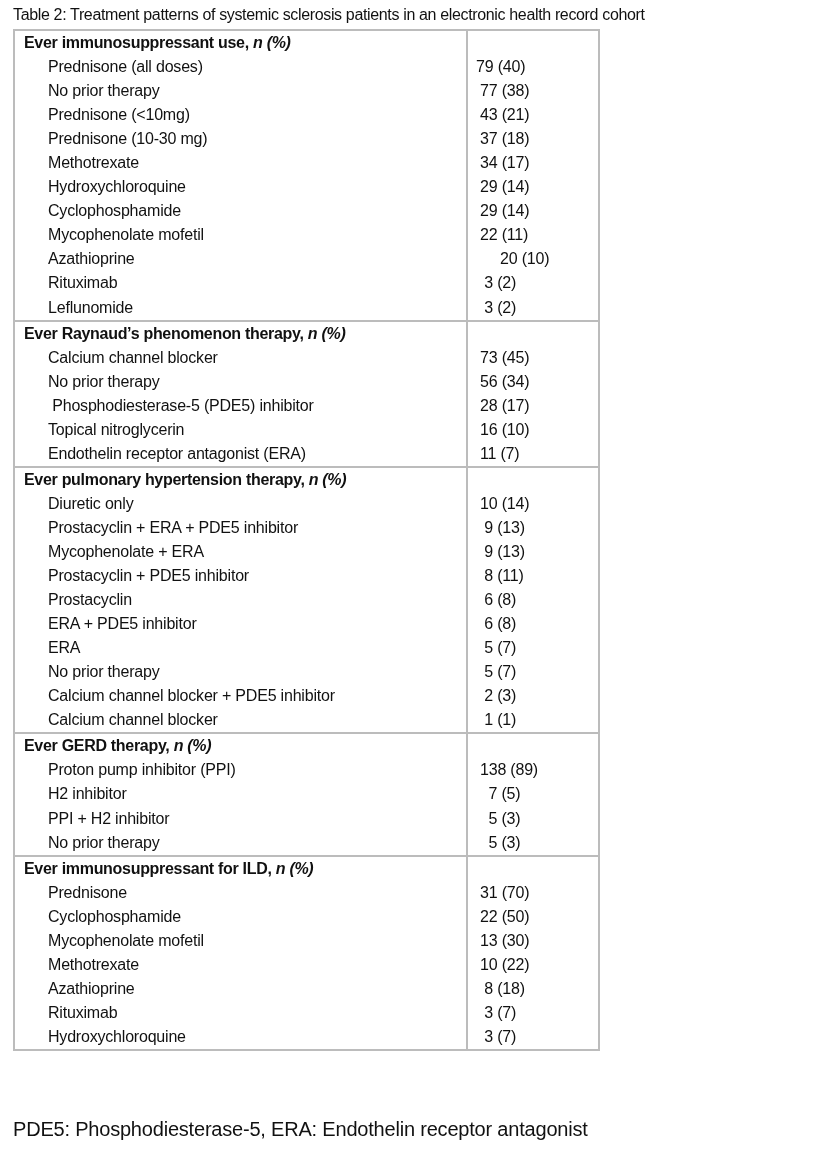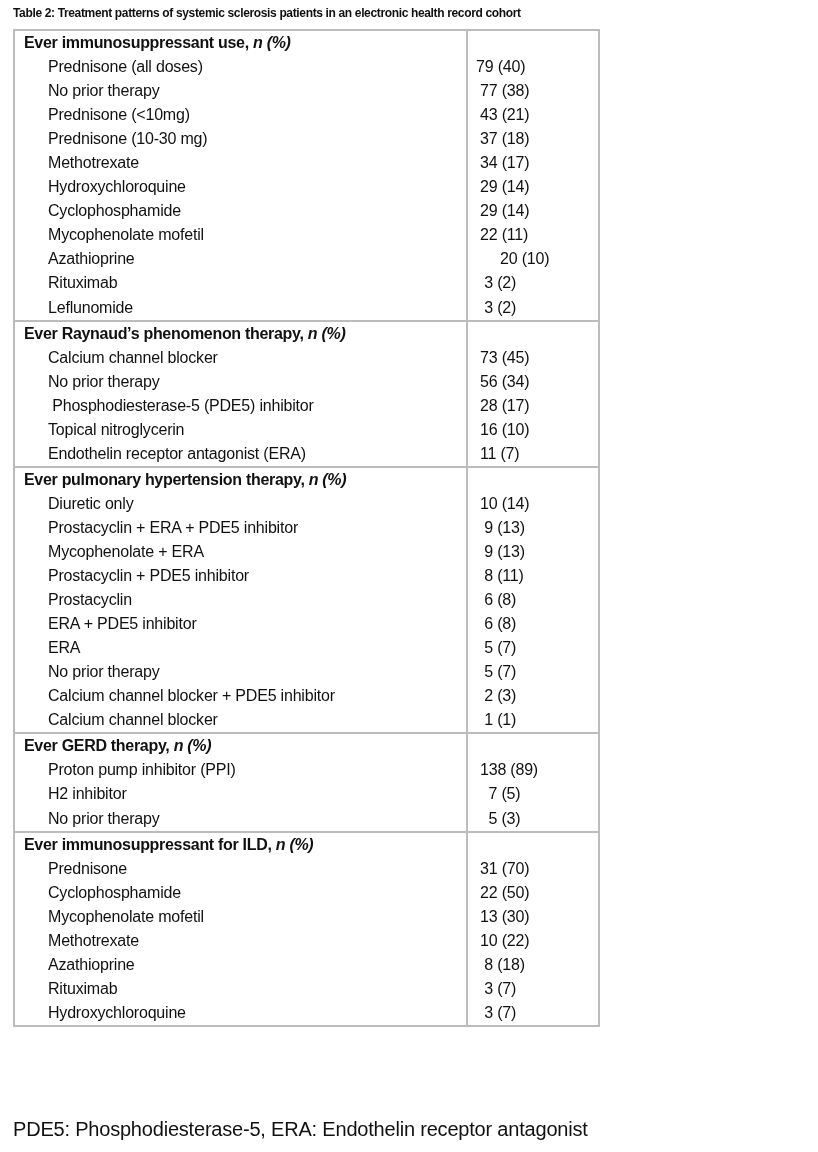--- a/index.html
+++ b/index.html
@@ -1,17 +1,17 @@
 <!DOCTYPE html>
 <html><head>
 <meta charset="utf-8">
 <style>
   html, body { margin: 0; padding: 0; background: #ffffff; }
   body { width: 818px; height: 1152px; position: relative; font-family: "Liberation Sans", "DejaVu Sans", sans-serif; color: #111; }
-  .title { position: absolute; left: 13px; top: 6px; font-size: 12px; font-weight: bold; letter-spacing: -0.35px; white-space: nowrap; }
+  .title { position: absolute; left: 13px; top: 6px; font-size: 16px; font-weight: normal; letter-spacing: -0.35px; white-space: nowrap; }
   table { position: absolute; left: 13px; top: 29px; width: 587px; border-collapse: collapse; border: 2px solid #bcbcbc; font-size: 16px; }
   td { padding: 0; height: 24.05px; line-height: 24px; white-space: nowrap; vertical-align: middle; }
   td.label { width: 418px; border-right: 2px solid #bcbcbc; padding-left: 33px; letter-spacing: -0.2px; }
   td.val { padding-left: 12px; letter-spacing: -0.2px; }
   tr.section td { border-top: 2px solid #bcbcbc; }
   tr.section td.label { padding-left: 9px; font-weight: bold; letter-spacing: -0.3px; }
   tr.section:first-child td { border-top: none; }
   .it { font-style: italic; }
   .footnote { position: absolute; left: 13px; top: 1118px; font-size: 20px; letter-spacing: -0.2px; white-space: nowrap; }
 </style>
@@ -144,20 +144,24 @@
       </tr>
       <tr>
         <td class="label" style="white-space: pre;">Proton pump inhibitor (PPI)</td>
         <td class="val" style="white-space: pre;">138 (89)</td>
       </tr>
       <tr>
         <td class="label" style="white-space: pre;">H2 inhibitor</td>
         <td class="val" style="white-space: pre;">  7 (5)</td>
       </tr>
       <tr>
+        <td class="label" style="white-space: pre;">PPI + H2 inhibitor</td>
+        <td class="val" style="white-space: pre;">  5 (3)</td>
+      </tr>
+      <tr>
         <td class="label" style="white-space: pre;">No prior therapy</td>
         <td class="val" style="white-space: pre;">  5 (3)</td>
       </tr>
       <tr class="section">
         <td class="label"><span>Ever immunosuppressant for ILD,</span> <span class="it">n (%)</span></td>
         <td class="val"></td>
       </tr>
       <tr>
         <td class="label" style="white-space: pre;">Prednisone</td>
         <td class="val" style="white-space: pre;">31 (70)</td>

